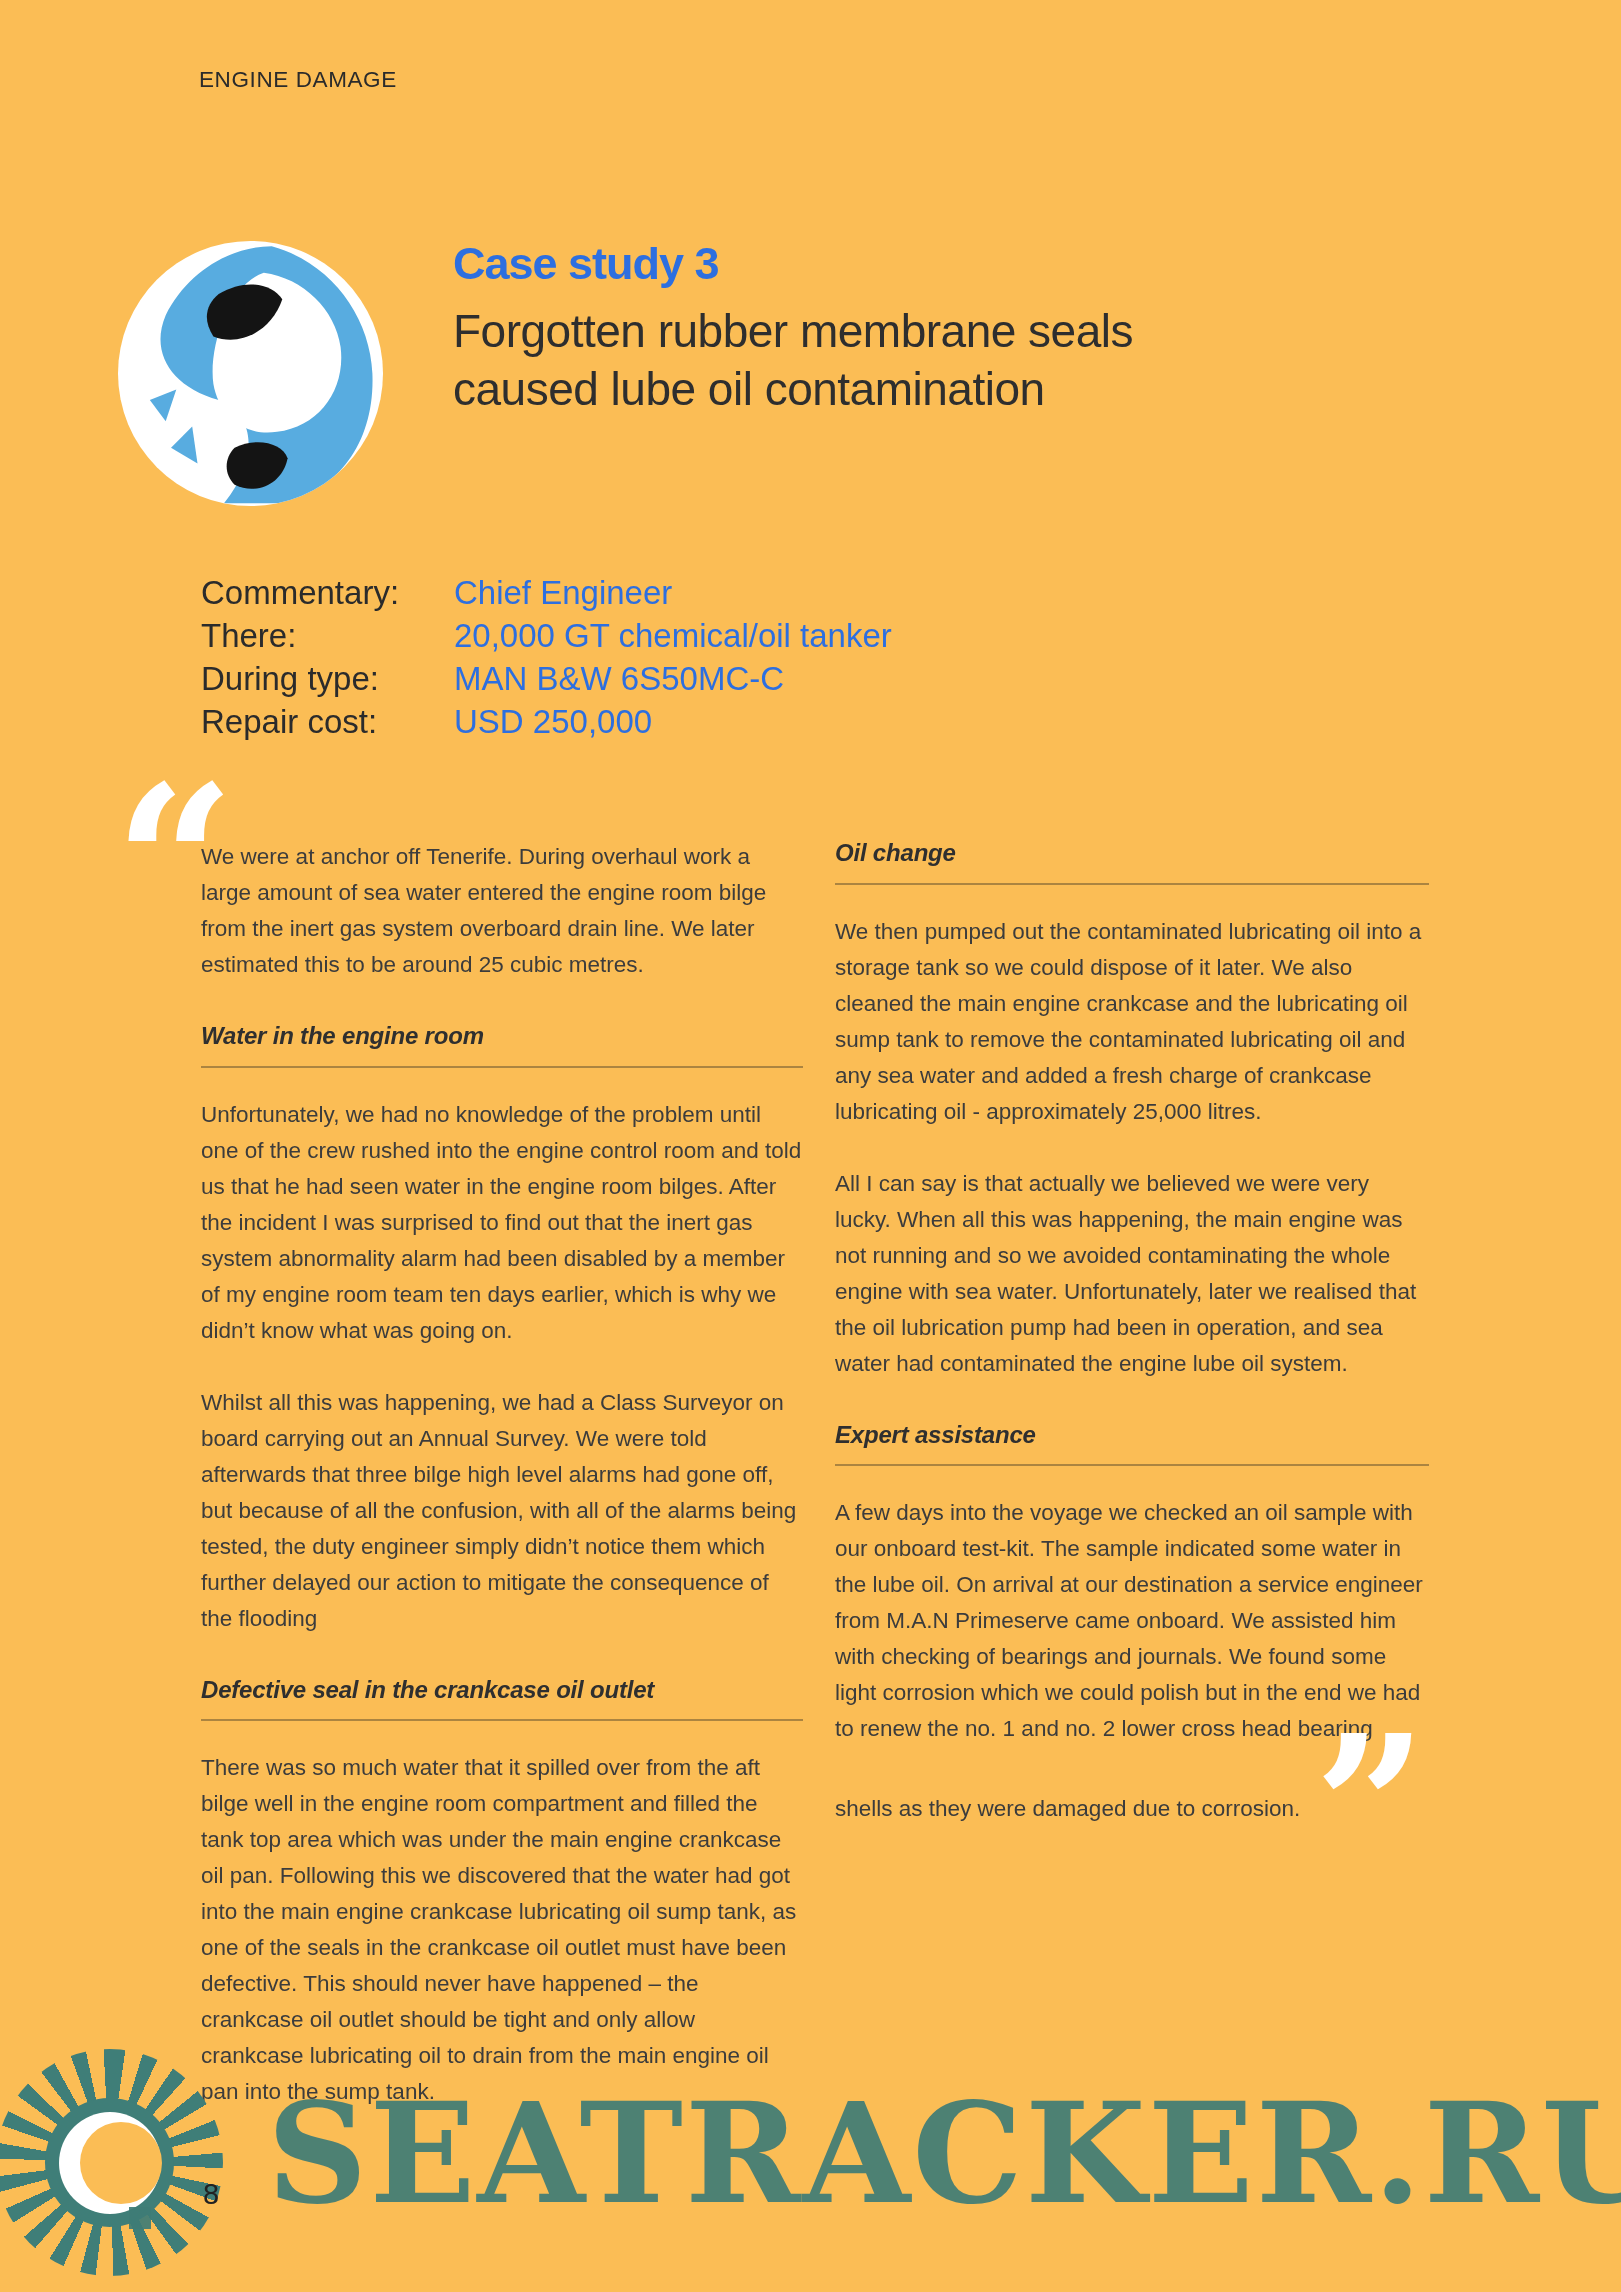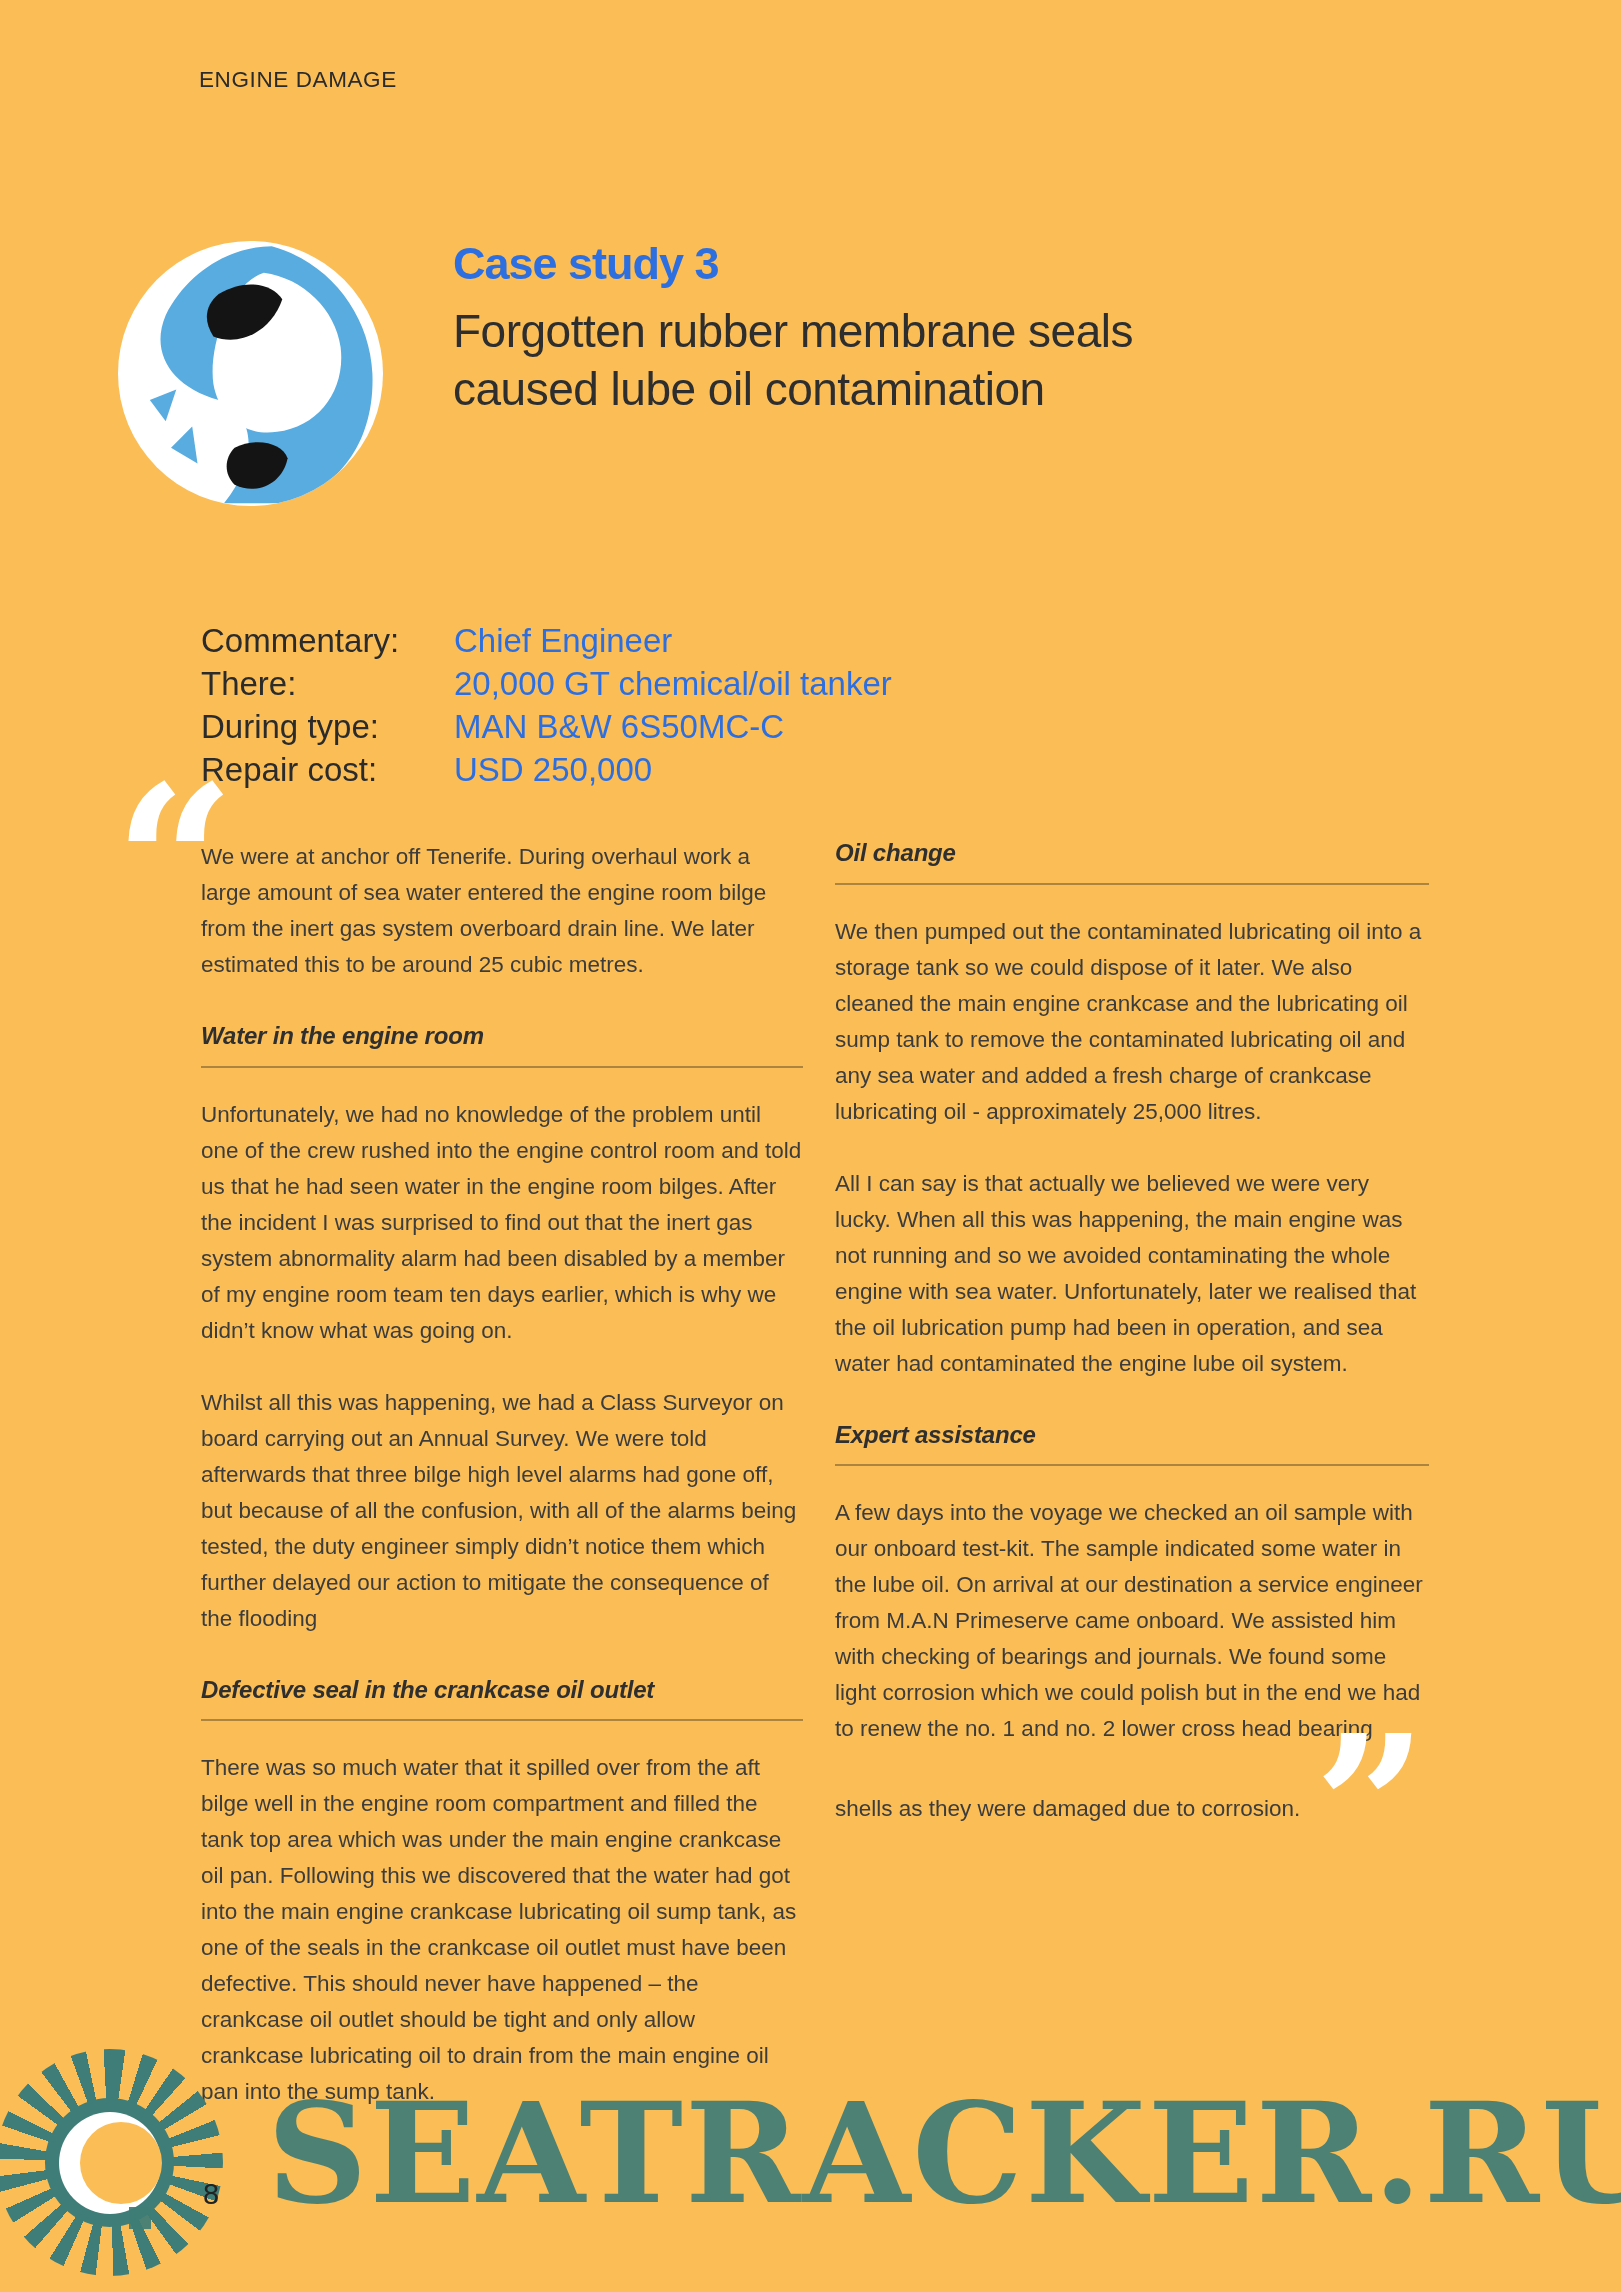--- a/index.html
+++ b/index.html
@@ -21,21 +21,21 @@
   }
   .titleblock { position:absolute; left:453px; top:241px; }
   .case-title {
     margin:0 0 15.7px; font-size:45px; font-weight:700; line-height:1;
     color:#2D6FE0; letter-spacing:-1px;
   }
   .subtitle {
     font-size:46px; line-height:58px; color:#2e2e2e; font-weight:400;
     letter-spacing:-0.5px;
   }
-  .meta { position:absolute; left:201px; top:571px; font-size:33px;margin-top:48px; }
+  .meta { position:absolute; left:201px; top:571px; font-size:33px; }
   .meta-row { display:flex; line-height:43px; }
   .meta-label { width:253px; color:#2b2b2b; }
   .meta-value { color:#2D6FE0; }
   .quote-open {
     position:absolute; left:114px; top:780px;
     font-family:"DejaVu Serif", serif; font-weight:700;
     font-size:211px; line-height:0.8; color:#ffffff;
   }
   .col { position:absolute; top:839px; }
   .col.left  { left:201px; width:602px; }

